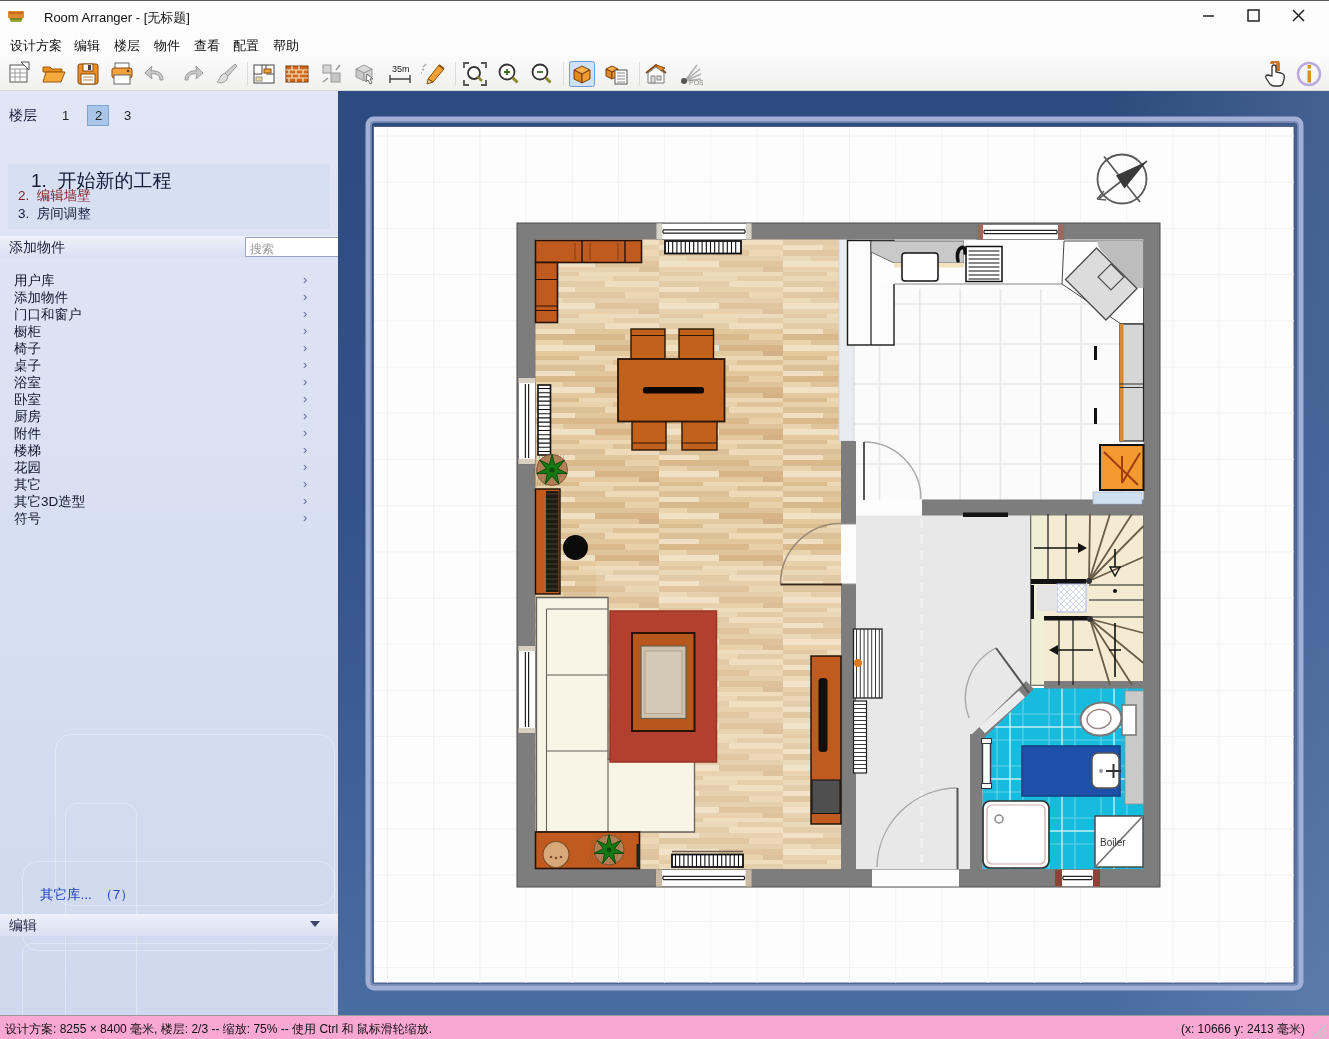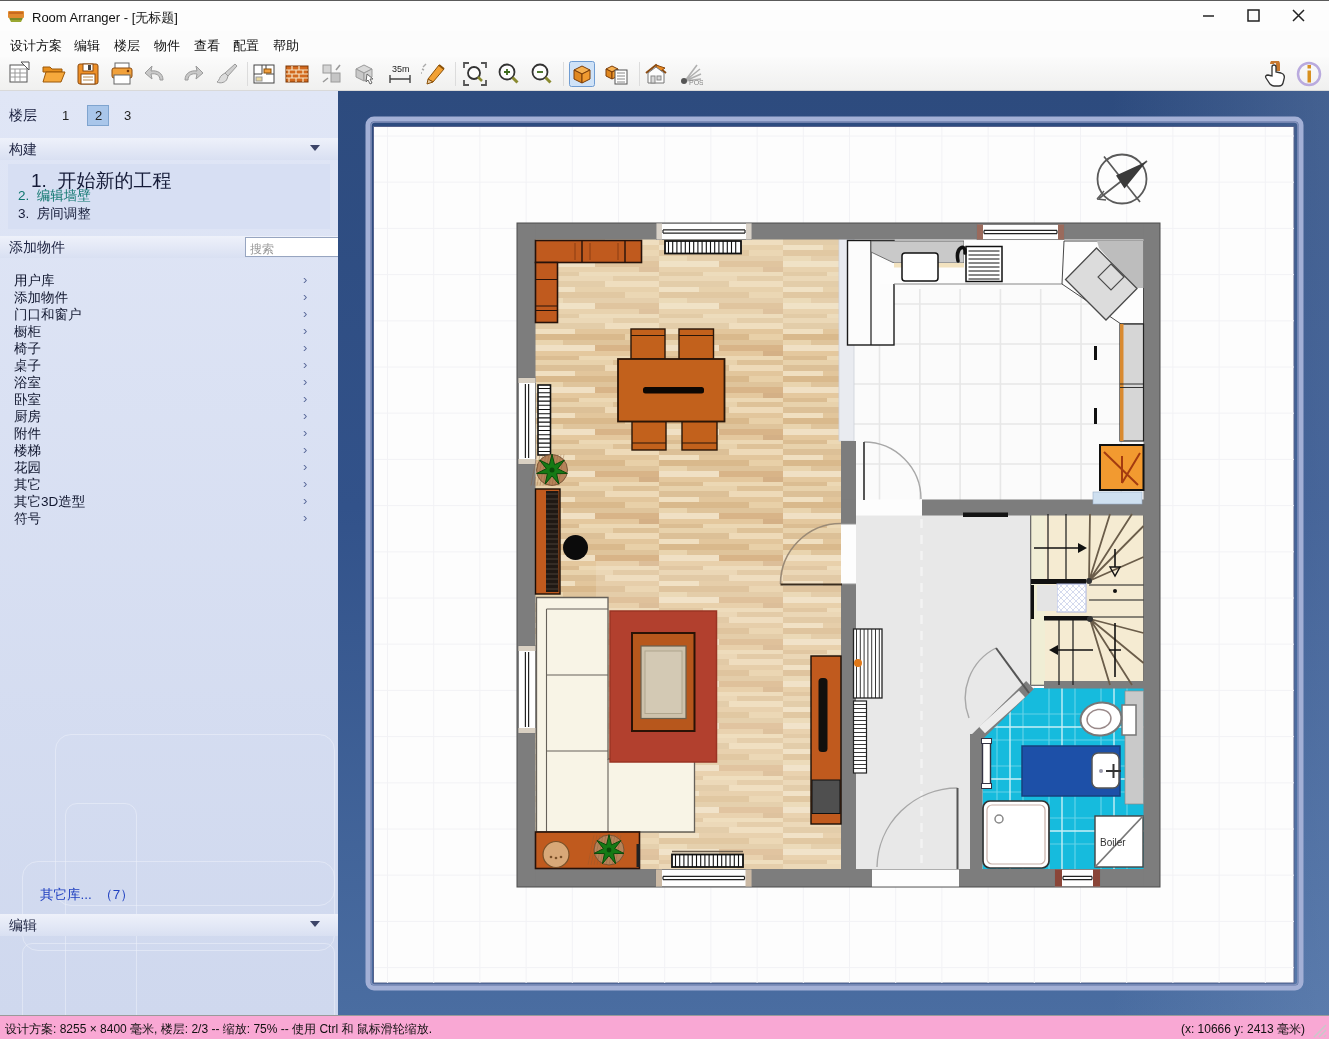--- a/index.html
+++ b/index.html
@@ -1,19 +1,19 @@
 <!DOCTYPE html>
 <html><head><meta charset="utf-8">
 <style>
 html,body{margin:0;padding:0;width:1329px;height:1039px;overflow:hidden;
 font-family:"Liberation Sans",sans-serif;-webkit-font-smoothing:antialiased;}
 body{position:relative;background:#fff;border-top:1px solid #5a5a5a;box-sizing:border-box;}
 #titlebar{position:absolute;left:0;top:0;width:1329px;height:30px;background:#fdfdfd;}
 #appicon{position:absolute;left:8px;top:7px;}
-#title{position:absolute;left:32px;top:8px;font-size:13px;color:#111;}
+#title{position:absolute;left:44px;top:8px;font-size:13px;color:#111;}
 .winbtn{position:absolute;top:0;height:29px;width:45px;}
 #menubar{position:absolute;left:0;top:30px;width:1329px;height:26px;background:#fcfcfc;font-size:13px;color:#111;}
 .mi{position:absolute;top:6px;}
 #toolbar{position:absolute;left:0;top:56px;width:1329px;height:34px;
 background:linear-gradient(#fbfbfb,#f0f0ef);border-bottom:1px solid #d9d9d9;box-sizing:border-box;}
 .ti{position:absolute;top:4px;width:26px;height:26px;}
 .tsep{position:absolute;top:5px;width:1px;height:24px;background:#dcdcdc;}
 #panel{position:absolute;left:0;top:90px;width:338px;height:924px;
 background:linear-gradient(#e0e6f6,#cfd8ee);overflow:hidden;}
 #panel .hdr{position:absolute;left:0;width:338px;height:22px;
@@ -178,27 +178,23 @@
   </div>
 <div id="panel">
 
 <div style="position:absolute;left:0;top:12px;width:338px;height:26px">
 <span style="position:absolute;left:9px;top:4px;font-size:14px;color:#1c2240">楼层</span>
 <span style="position:absolute;left:62px;top:5px;font-size:13px;color:#222">1</span>
 <div style="position:absolute;left:87px;top:2px;width:22px;height:21px;background:#a9c6ea;border:1px solid #7fa4cf;box-sizing:border-box"></div>
 <span style="position:absolute;left:95px;top:5px;font-size:13px;color:#222">2</span>
 <span style="position:absolute;left:124px;top:5px;font-size:13px;color:#222">3</span>
 </div>
-<div class="hdr" style="top:47px">
-      <span class="t">构建</span>
-      <span class="arr"></span>
-    </div>
 <div style="position:absolute;left:8px;top:73px;width:322px;height:65px;background:#d7dff3">
 <div style="position:absolute;left:23px;top:4px;font-size:19px;color:#151b38">1.&nbsp;&nbsp;开始新的工程</div>
-<div style="position:absolute;left:10px;top:23px;font-size:13.5px;color:#0f766e">2.&nbsp;&nbsp;编辑墙壁</div>
+<div style="position:absolute;left:10px;top:23px;font-size:13.5px;color:#7f1d1d">2.&nbsp;&nbsp;编辑墙壁</div>
 <div style="position:absolute;left:10px;top:41px;font-size:13.5px;color:#151b38">3.&nbsp;&nbsp;房间调整</div>
 </div>
 <div class="hdr" style="top:145px">
       <span class="t">添加物件</span>
     </div>
 <div style="position:absolute;left:245px;top:146px;width:100px;height:20px;background:#fff;border:1px solid #97a5c0;box-sizing:border-box">
 <span style="position:absolute;left:4px;top:3px;font-size:12px;color:#9a9a9a">搜索</span>
     </div>
 <div id="objlist" style="position:absolute;left:0;top:181px;width:338px;font-size:13.5px;color:#10162e">
       <div style="position:absolute;left:14px;top:0px">用户库</div>

